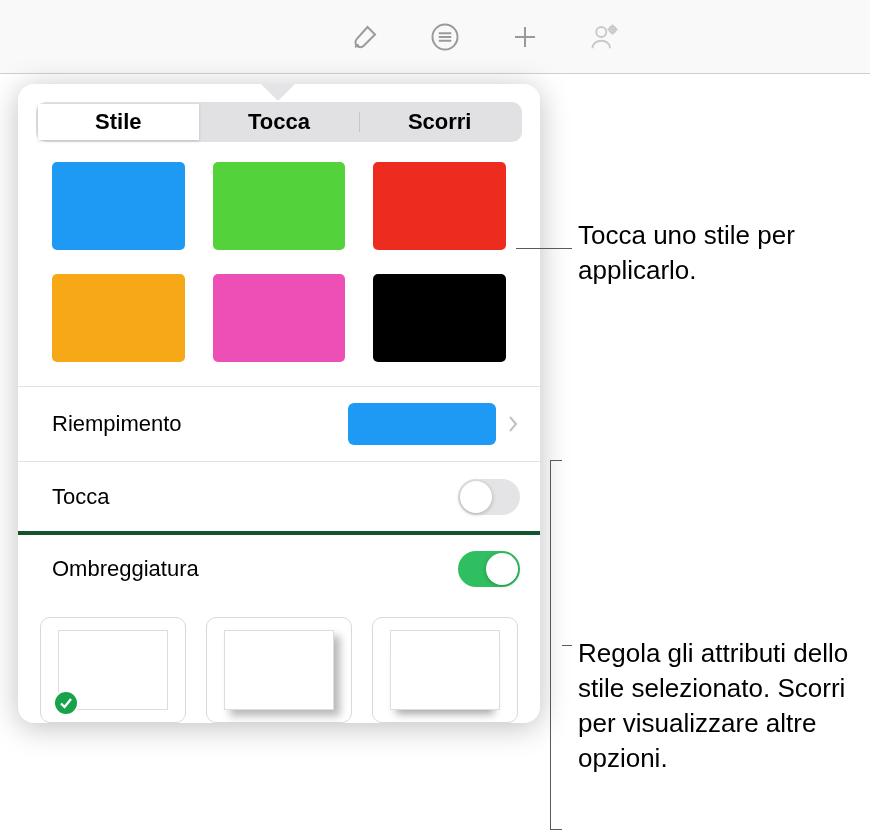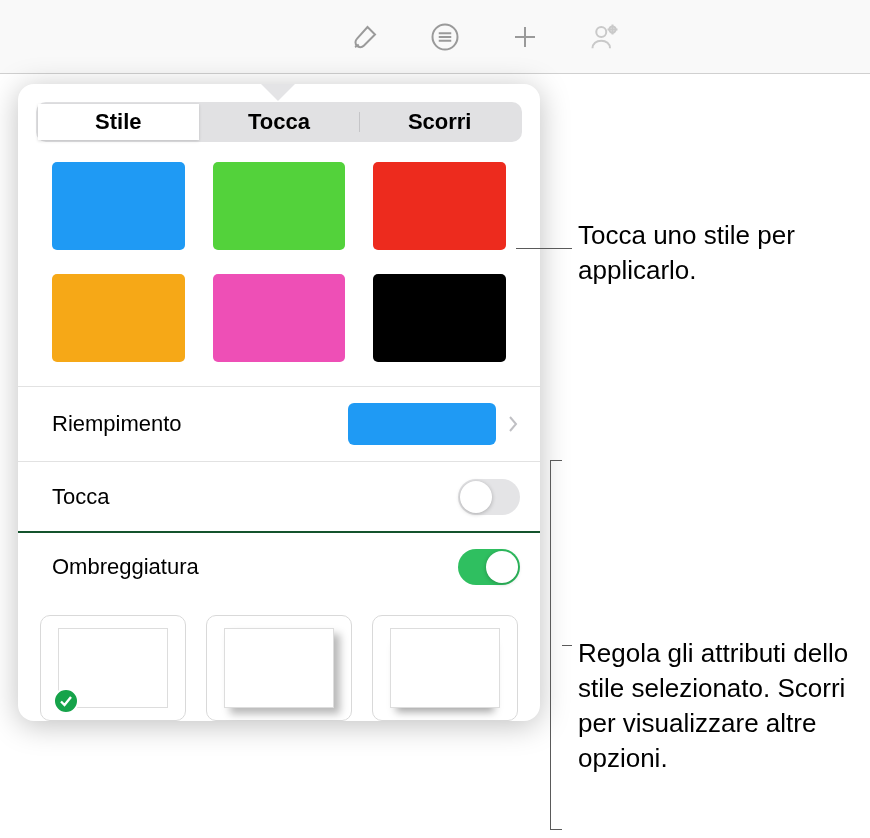--- a/index.html
+++ b/index.html
@@ -260,21 +260,21 @@
   </div>
 
   <div class="row">
     <span class="row-label">Tocca</span>
     <div class="row-spacer"></div>
     <div class="switch" id="border-switch">
       <div class="knob"></div>
     </div>
   </div>
 
-  <div class="row" style="border-top:2px solid #14532d;">
+  <div class="row" style="border-top:4px solid #14532d;">
     <span class="row-label">Ombreggiatura</span>
     <div class="row-spacer"></div>
     <div class="switch on" id="shadow-switch">
       <div class="knob"></div>
     </div>
   </div>
 
   <div class="shadow-row">
     <div class="shadow-option">
       <div class="shadow-sample"></div>

